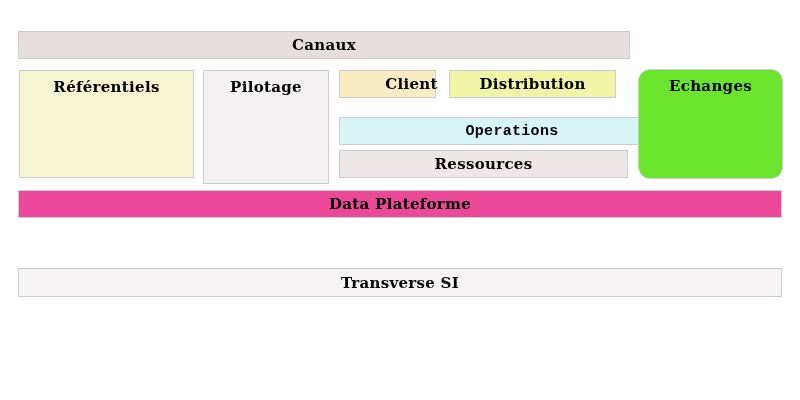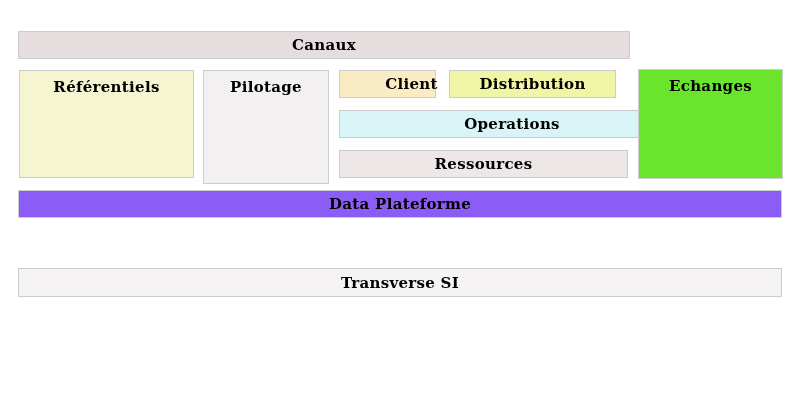--- a/index.html
+++ b/index.html
@@ -31,21 +31,21 @@
   .block.tall {
     align-items: flex-start;
     padding-top: 7px;
   }
   
   #canaux        { left: 18px;  top: 31px;  width: 612px; height: 28px; }
   #referentiels  { left: 9px;  top: 70px;  width: 175px; height: 108px; margin-left: 10px; }
   #pilotage      { left: 203px; top: 70px;  width: 126px; height: 114px; }
   #client        { left: 339px; top: 70px;  width: 97px;  height: 28px; }
   #distribution  { left: 449px; top: 70px;  width: 167px; height: 28px; }
-  #operations    { left: 339px; top: 110px; width: 346px; height: 28px; }
+  #operations    { left: 339px; top: 117px; width: 346px; height: 28px; font-family: Liberation Mono, monospace; }
   #ressources    { left: 339px; top: 150px; width: 289px; height: 28px; text-align: center; }
   #echanges      { left: 638px; top: 69px;  width: 145px; height: 110px; }
   #data-plateforme { left: 18px; top: 190px; width: 764px; height: 28px; }
   #transverse-si { left: 18px;  top: 229px; width: 764px; height: 29px; margin-top: 39px; }
 </style>
 </head>
 <body>
 
 <div id="stage">
 
@@ -70,25 +70,25 @@
   </div>
 
   <div id="operations" class="block" style="background-color: rgb(217, 244, 247);">
     <span>Operations</span>
   </div>
 
   <div id="ressources" class="block" style="background-color: rgb(237, 231, 231);">
     <span>Ressources</span>
   </div>
 
-  <div id="echanges" class="block tall" style="background-color: rgb(107, 228, 45);">
+  <div id="echanges" class="block tall" style="background-color: rgb(107, 228, 45); border-radius: 12px;">
     <span>Echanges</span>
   </div>
 
-  <div id="data-plateforme" class="block" style="background-color: #8b5cf6;">
+  <div id="data-plateforme" class="block" style="background-color: #ec4899;">
     <span>Data Plateforme</span>
   </div>
 
   <div id="transverse-si" class="block" style="background-color: rgb(245, 243, 243);">
     <span>Transverse SI</span>
   </div>
 
 </div>
 
 </body></html>

